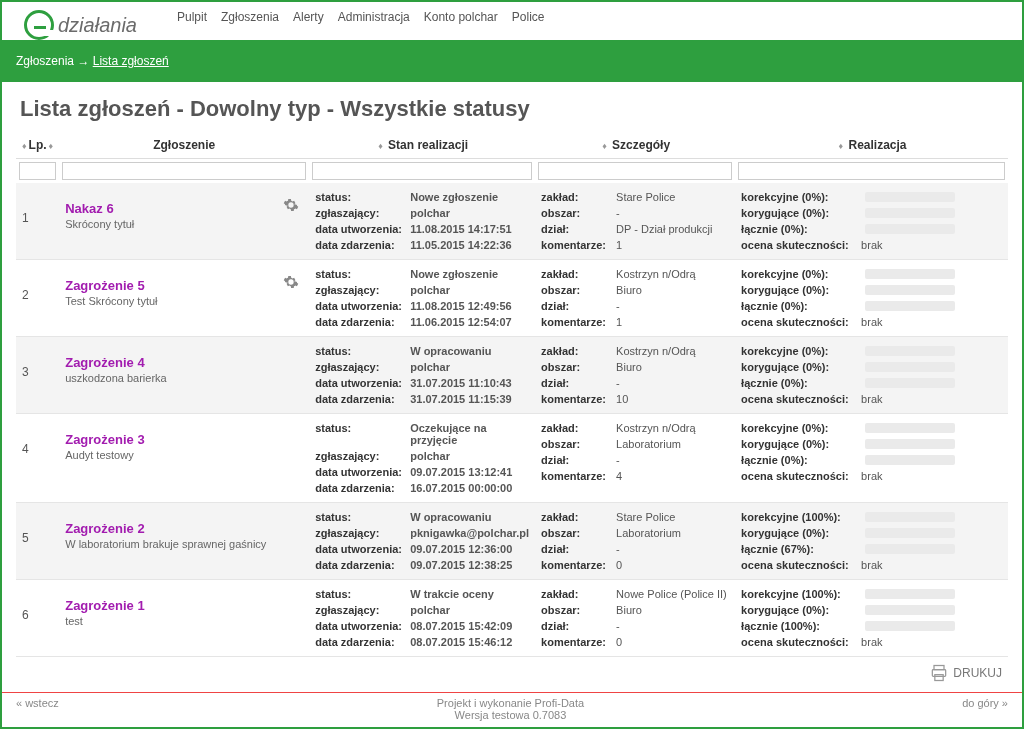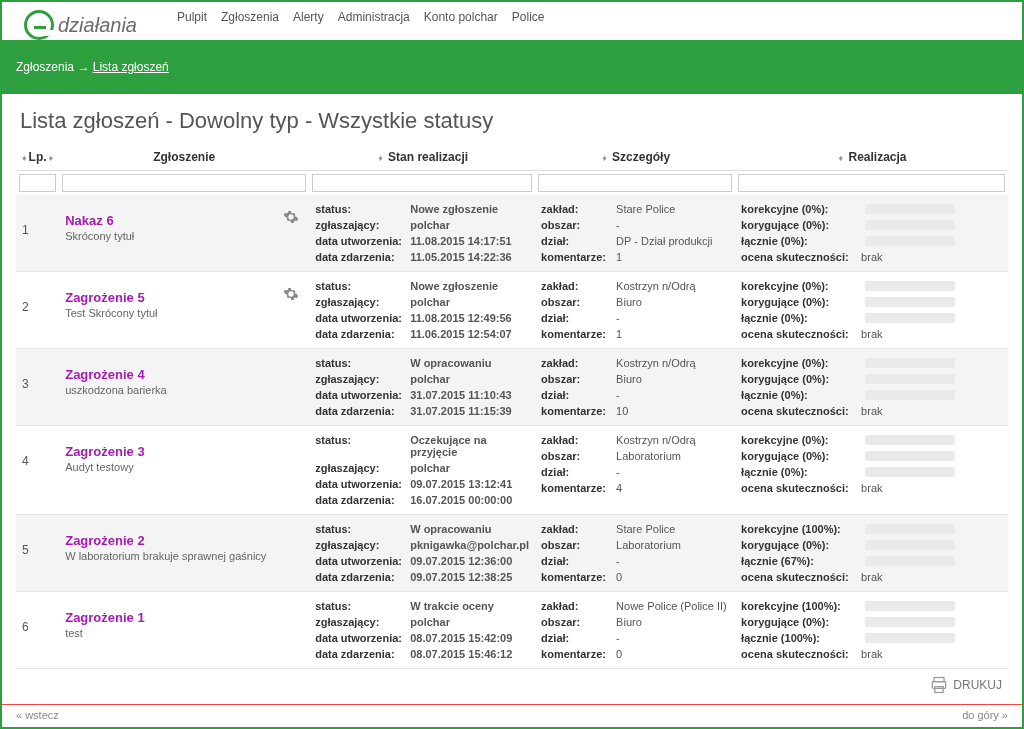--- a/index.html
+++ b/index.html
@@ -8,23 +8,23 @@
 .logo { display: flex; align-items: center; margin-right: 40px; }
 .logo-icon { width: 30px; height: 30px; border: 3px solid #2e9f3f; border-radius: 50%; position: relative; }
 .logo-icon::before { content: ''; position: absolute; background: #fff; width: 14px; height: 6px; right: -2px; top: 17px; }
 .logo-icon::after { content: ''; position: absolute; width: 12px; height: 3px; background: #2e9f3f; top: 13px; left: 7px; }
 .logo-text { font-size: 20px; color: #6b6b6b; margin-left: 4px; font-style: italic; }
 .nav { display: flex; flex-direction: column; }
 .nav-main { display: flex; gap: 14px; color: #555; }
 .nav-main span { cursor: pointer; }
 .nav-sub { display: flex; gap: 14px; justify-content: flex-end; font-size: 11px; margin-top: 4px; color: #666; }
 .nav-sub .active { color: #c0392b; }
-.breadcrumb { background: #2e9f3f; color: #fff; padding: 20px 14px; font-size: 12px; }
+.breadcrumb { background: #2e9f3f; color: #fff; padding: 14px 14px; font-size: 12px; }
 .breadcrumb a { color: #fff; text-decoration: underline; }
-.page-title { font-size: 22px; font-weight: normal; color: #555; padding: 14px 18px 10px; }
+.page-title { font-size: 22px; font-weight: bold; color: #555; padding: 14px 18px 10px; }
 .table-wrap { padding: 0 14px; }
 table { width: 100%; border-collapse: collapse; }
 thead th { background: #fff; border-bottom: 1px solid #ddd; padding: 6px 4px; text-align: center; font-weight: bold; font-size: 12px; }
 thead th .sort { color: #999; font-size: 9px; margin: 0 2px; }
 .filter-row td { padding: 3px; }
 .filter-row input { width: 100%; border: 1px solid #ccc; padding: 2px 3px; font-size: 11px; height: 18px; }
 tbody tr.data-row td { padding: 6px 6px; vertical-align: top; border-bottom: 1px solid #e5e5e5; }
 tbody tr.even { background: #f4f4f4; }
 tbody tr.odd { background: #fff; }
 .lp { text-align: left; width: 24px; color: #555; padding-top: 28px !important; }
@@ -486,14 +486,17 @@
         <rect x="6" y="3" width="12" height="5"></rect>
         <rect x="4" y="8" width="16" height="8" rx="1"></rect>
         <rect x="7" y="14" width="10" height="7"></rect>
       </svg>
     <span>DRUKUJ</span>
   </span>
 </div>
 
 <div class="bottom-bar">
   <span>« wstecz</span>
+  <span class="center">
+    <span>Projekt i wykonanie Profi-Data</span><br><span>Wersja testowa 0.7083</span>
+  </span>
   <span>do góry »</span>
 </div>
 
 </body></html>

